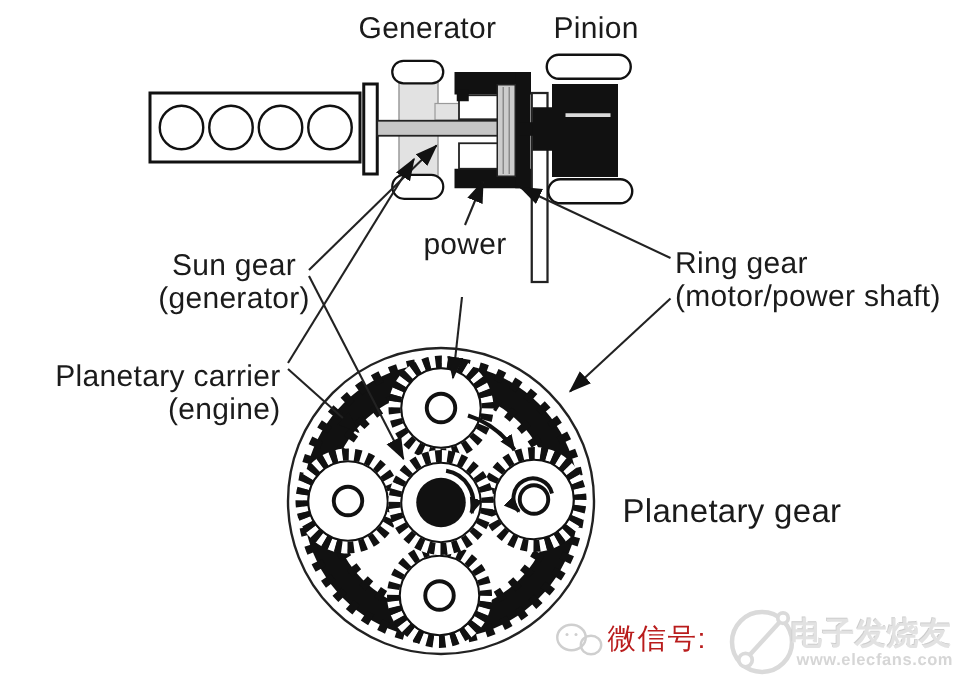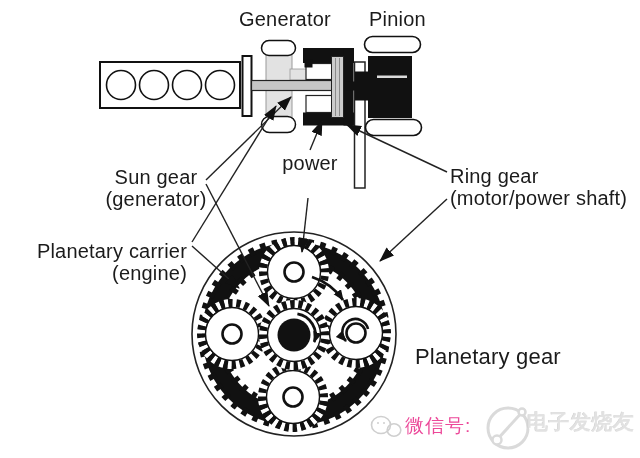--- a/index.html
+++ b/index.html
@@ -9,21 +9,21 @@
   }
   .stage svg{position:absolute;left:0;top:0;}
   .lbl{
     position:absolute;font-size:20px;line-height:21.5px;white-space:nowrap;
     color:#1b1b1b;letter-spacing:0.2px;
   }
   .lbl.center{text-align:center;}
   .lbl.right{text-align:right;}
   .lbl-big{font-size:22px;}
   .wm-wechat{
-    position:absolute;left:405px;top:413px;font-size:19px;color:#ec4899;
+    position:absolute;left:405px;top:413px;font-size:19px;color:#b91c1c;
     letter-spacing:1px;white-space:nowrap;
   }
   .wm-brand{
     position:absolute;left:527px;top:408px;font-size:21px;font-weight:bold;
     color:#e2e2e2;text-shadow:1px 1px 0 #ffffff,-0.5px -0.5px 0 #cccccc;
     letter-spacing:0.5px;white-space:nowrap;
   }
   .wm-url{
     position:absolute;left:531px;top:434px;font-size:11px;font-weight:bold;
     color:#d6d6d6;text-shadow:0.5px 0.5px 0 #ffffff;letter-spacing:0.4px;white-space:nowrap;
@@ -157,18 +157,19 @@
   <div class="lbl right" style="left:17px;top:241px;width:170px;">
     <div>Planetary carrier</div>
     <div>(engine)</div>
   </div>
 
   <div class="lbl" style="left:450px;top:166px;">
     <div>Ring gear</div>
     <div>(motor/power shaft)</div>
   </div>
 
-  <div class="lbl lbl-big" style="left:415px;top:330px;margin-top:16px;">Planetary gear</div>
+  <div class="lbl lbl-big" style="left:415px;top:330px;">Planetary gear</div>
 
   <div class="wm-wechat">微信号:</div>
   <div class="wm-brand">电子发烧友</div>
+  <div class="wm-url">www.elecfans.com</div>
 
 </div>
 
 </body></html>

